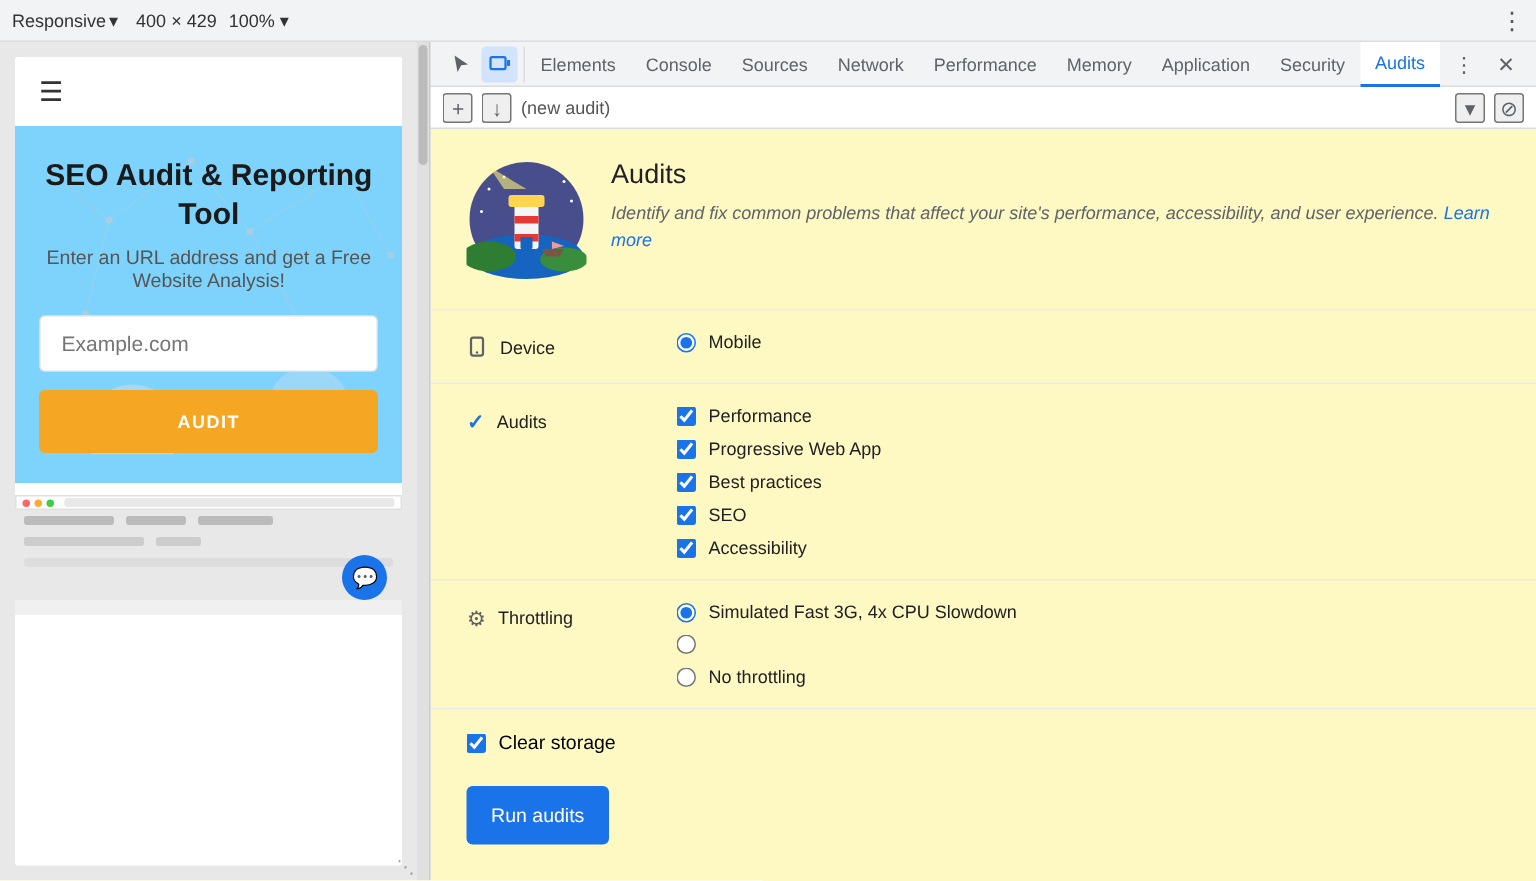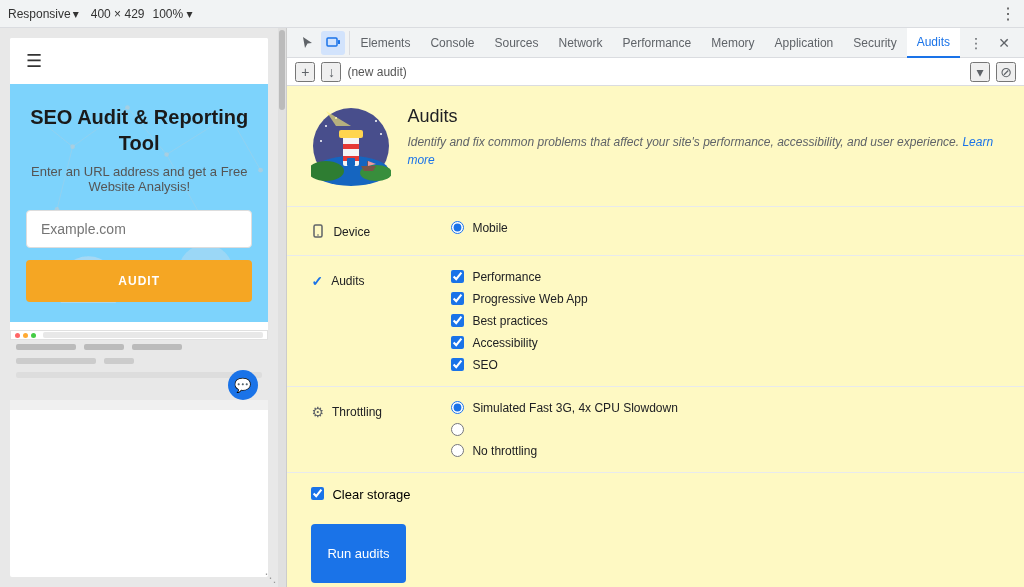--- a/index.html
+++ b/index.html
@@ -352,46 +352,47 @@
     .row-content {
       flex: 1;
     }
     .radio-group, .checkbox-group {
       display: flex;
       flex-direction: column;
       gap: 8px;
     }
     .radio-item, .checkbox-item {
       display: flex;
+      align-items: center;
       gap: 8px;
       font-size: 12px;
       color: #202124;
     }
     .radio-input {
       width: 13px;
       height: 13px;
       accent-color: #1a73e8;
     }
     .checkbox-input {
       width: 13px;
       height: 13px;
       accent-color: #1a73e8;
     }
 
     .clear-storage-row {
       display: flex;
-      align-items: flex-start;
+      align-items: flex-end;
       padding: 14px 24px;
       gap: 8px;
     }
     .run-audits-row {
       padding: 8px 24px 20px 24px;
     }
     .run-audits-btn {
-      padding: 22px 16px;
+      padding: 12px 16px;
       background: #1a73e8;
       color: #fff;
       border: none;
       border-radius: 4px;
       font-size: 13px;
       cursor: pointer;
     }
 
     
     .network-bg {
@@ -629,25 +630,25 @@
             <label class="checkbox-item">
               <input type="checkbox" class="checkbox-input" checked="" style="">
               <span>Progressive Web App</span>
             </label>
             <label class="checkbox-item">
               <input type="checkbox" class="checkbox-input" checked="" style="">
               <span>Best practices</span>
             </label>
             <label class="checkbox-item">
               <input type="checkbox" class="checkbox-input" checked="" style="">
-              <span>Accessibility</span>
+              <span>SEO</span>
             </label>
             <label class="checkbox-item">
               <input type="checkbox" class="checkbox-input" checked="" style="">
-              <span>SEO</span>
+              <span>Accessibility</span>
             </label>
           </div>
         </div>
       </div>
 
       <div class="audits-row">
         <div class="row-label-area">
           <span class="row-icon">⚙</span>
           <span class="row-label">Throttling</span>
         </div>

